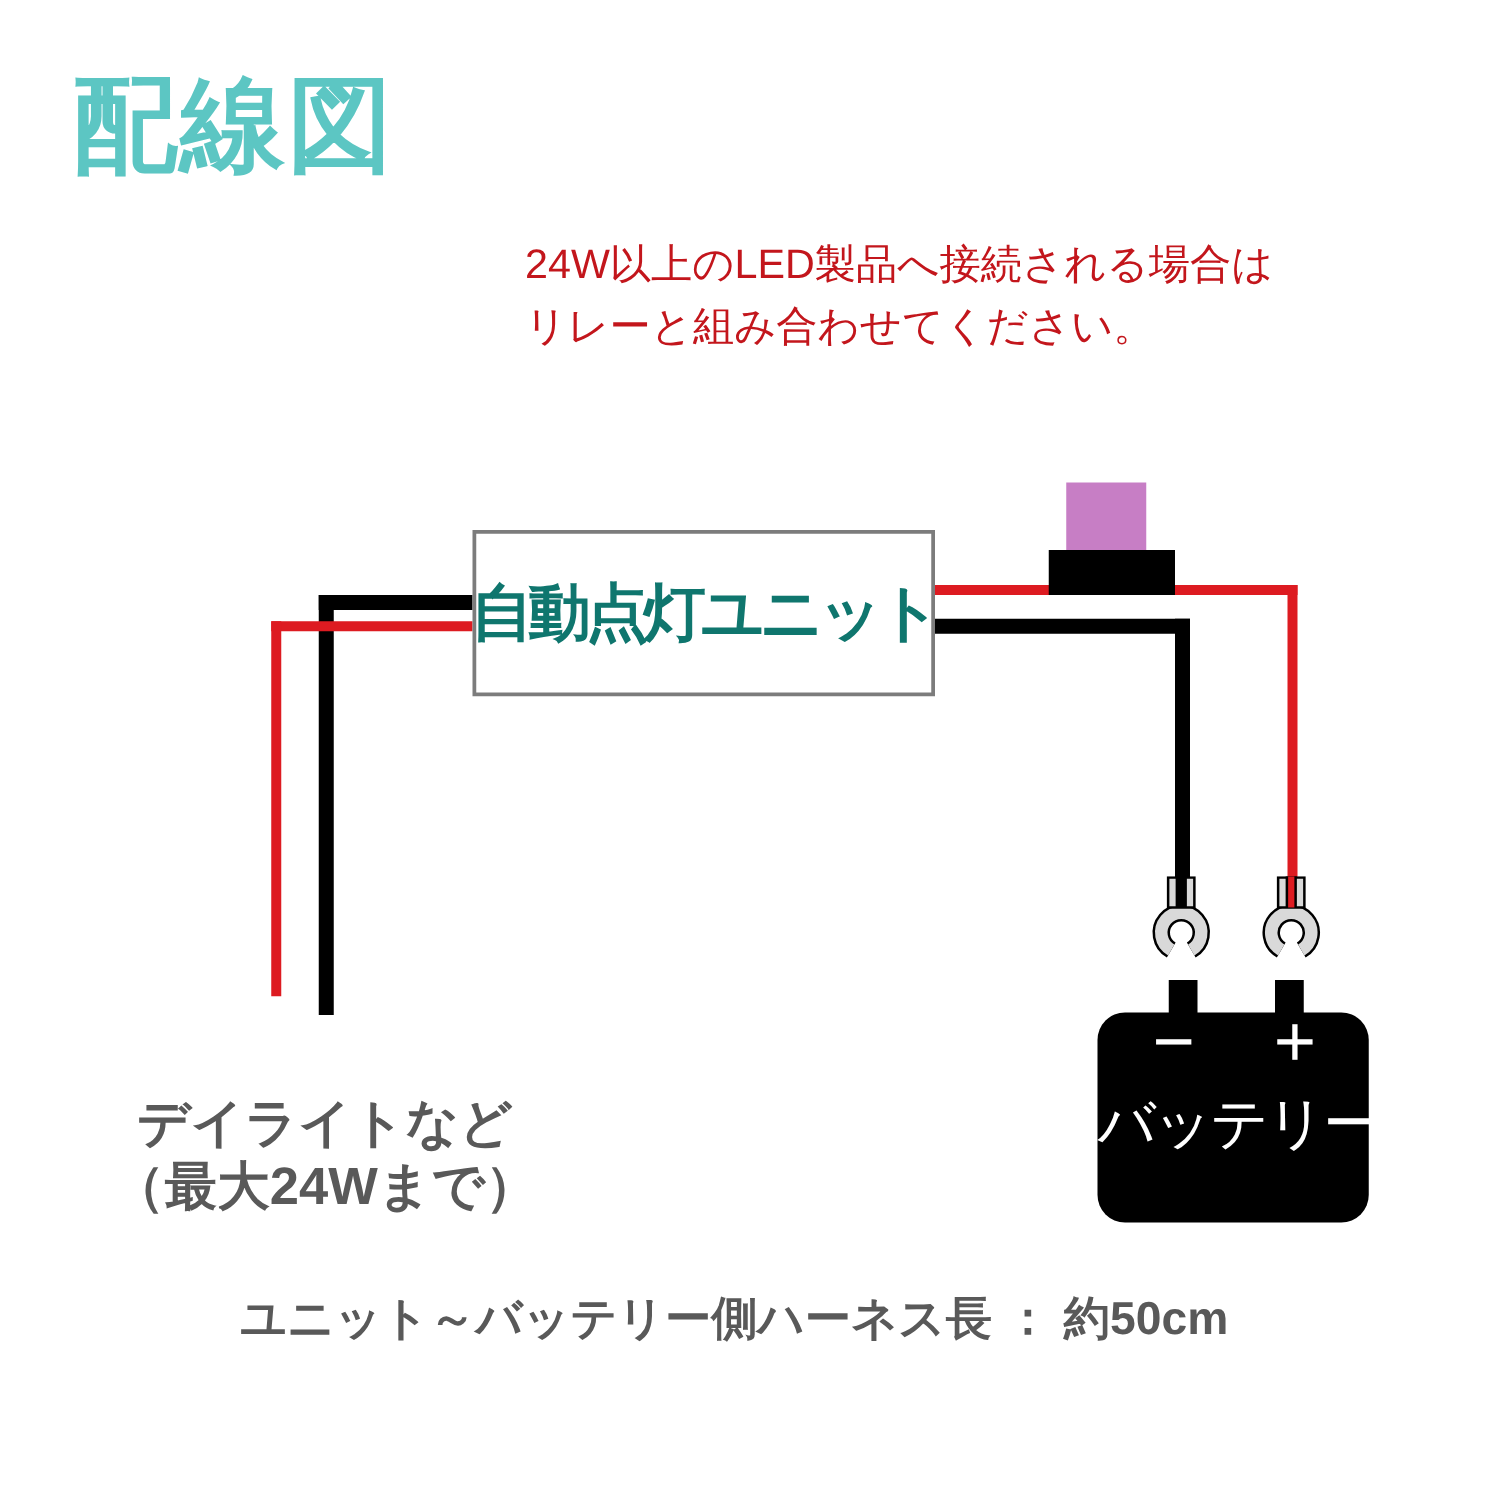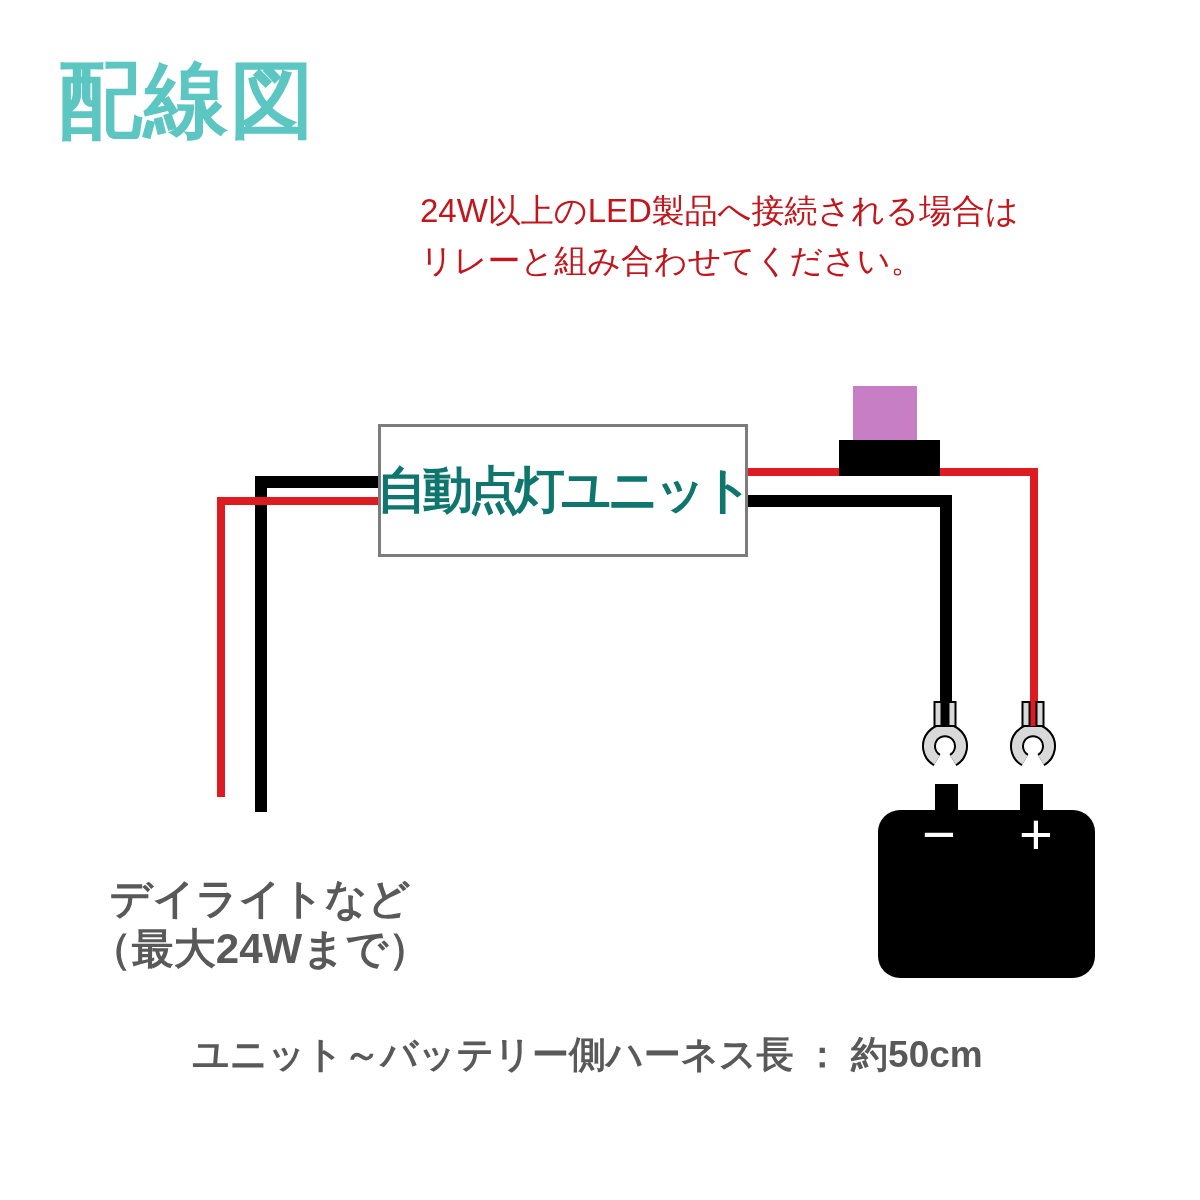--- a/index.html
+++ b/index.html
@@ -165,20 +165,21 @@
     <line x1="30" y1="0" x2="30" y2="25" stroke="#000000" stroke-width="9"></line>
     <line x1="30" y1="0" x2="30" y2="25" stroke="#dd1b21" stroke-width="5"></line>
   </svg>
 
   <div class="abs battery-tab" style="left:935px;"></div>
   <div class="abs battery-tab" style="left:1020px;"></div>
 
   <div class="abs battery-box">
     <span class="battery-sign" style="left:61px; top:24px;">−</span>
     <span class="battery-sign" style="left:158px; top:24px;">+</span>
+    <div class="battery-label">バッテリー</div>
   </div>
 
   <div class="abs led-note">
     <div>デイライトなど</div>
     <div>（最大24Wまで）</div>
   </div>
 
   <div class="abs harness-notes">
     <div>ユニット～バッテリー側ハーネス長 ： 約50cm</div>
   </div>

